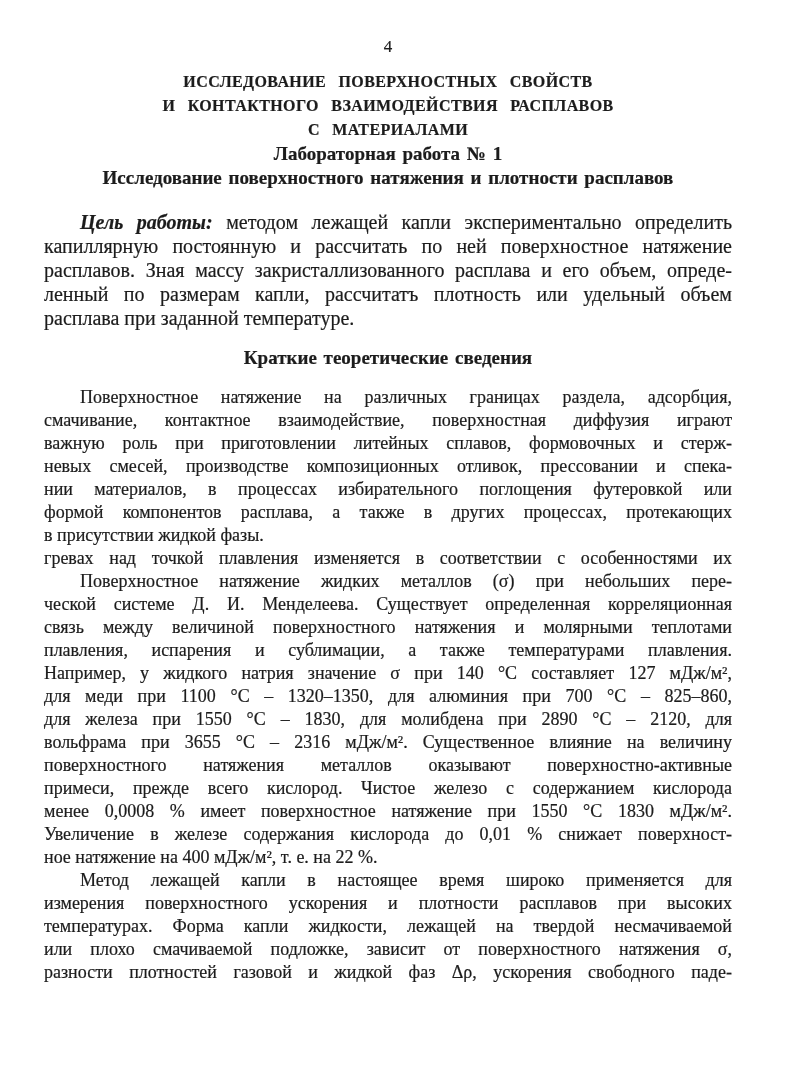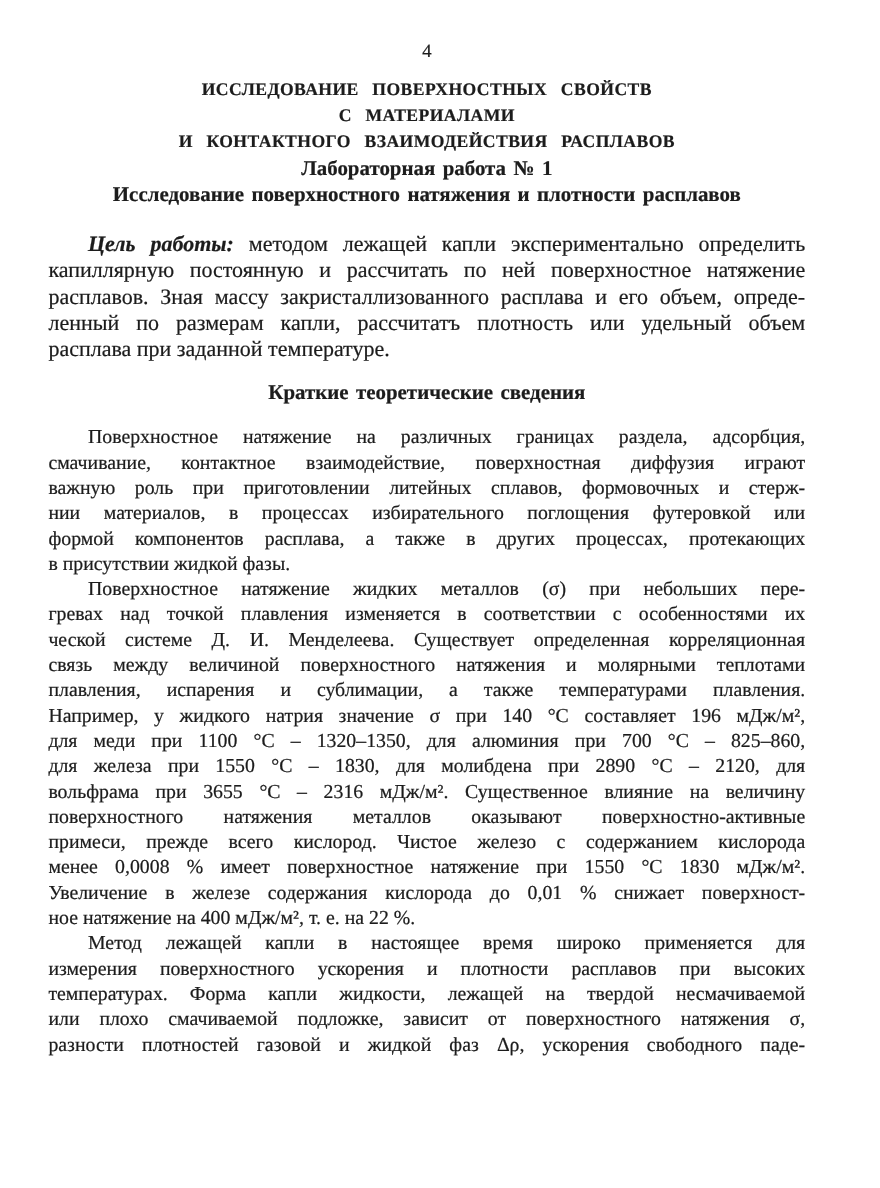--- a/index.html
+++ b/index.html
@@ -80,22 +80,22 @@
 </style>
 </head>
 <body style="color: rgb(28, 28, 28); background: rgb(255, 255, 255);">
 
 <div class="page">
 
   <div class="pagenum">4</div>
 
   <div class="title">
     <div class="title-line">ИССЛЕДОВАНИЕ ПОВЕРХНОСТНЫХ СВОЙСТВ</div>
+    <div class="title-line">И КОНТАКТНОГО ВЗАИМОДЕЙСТВИЯ РАСПЛАВОВ</div>
     <div class="title-line">С МАТЕРИАЛАМИ</div>
-    <div class="title-line">И КОНТАКТНОГО ВЗАИМОДЕЙСТВИЯ РАСПЛАВОВ</div>
   </div>
 
   <div class="labhdr">
     <div>Лабораторная работа № 1</div>
     <div>Исследование поверхностного натяжения и плотности расплавов</div>
   </div>
 
   <div class="goal">
     <div class="line first">
       <span class="lead">Цель работы:</span>
@@ -109,31 +109,32 @@
       </div>
   </div>
 
   <div class="heading">Краткие теоретические сведения</div>
 
   <div class="bodytext" id="body-paragraphs">
       <div class="para">
         <div class="line first">Поверхностное натяжение на различных границах раздела, адсорбция,</div>
         <div class="line">смачивание, контактное взаимодействие, поверхностная диффузия играют</div>
         <div class="line">важную роль при приготовлении литейных сплавов, формовочных и стерж-</div>
+        <div class="line">невых смесей, производстве композиционных отливок, прессовании и спека-</div>
         <div class="line">нии материалов, в процессах избирательного поглощения футеровкой или</div>
         <div class="line">формой компонентов расплава, а также в других процессах, протекающих</div>
         <div class="line lastleft">в присутствии жидкой фазы.</div>
       </div>
       <div class="para">
+        <div class="line">гревах над точкой плавления изменяется в соответствии с особенностями их</div>
         <div class="line first">Поверхностное натяжение жидких металлов (σ) при небольших пере-</div>
-        <div class="line">гревах над точкой плавления изменяется в соответствии с особенностями их</div>
         <div class="line">ческой системе Д. И. Менделеева. Существует определенная корреляционная</div>
         <div class="line">связь между величиной поверхностного натяжения и молярными теплотами</div>
         <div class="line">плавления, испарения и сублимации, а также температурами плавления.</div>
-        <div class="line">Например, у жидкого натрия значение σ при 140 °С составляет 196 мДж/м²,</div>
+        <div class="line">Например, у жидкого натрия значение σ при 140 °С составляет 127 мДж/м²,</div>
         <div class="line">для меди при 1100 °С – 1320–1350, для алюминия при 700 °С – 825–860,</div>
         <div class="line">для железа при 1550 °С – 1830, для молибдена при 2890 °С – 2120, для</div>
         <div class="line">вольфрама при 3655 °С – 2316 мДж/м². Существенное влияние на величину</div>
         <div class="line">поверхностного натяжения металлов оказывают поверхностно-активные</div>
         <div class="line">примеси, прежде всего кислород. Чистое железо с содержанием кислорода</div>
         <div class="line">менее 0,0008 % имеет поверхностное натяжение при 1550 °С 1830 мДж/м².</div>
         <div class="line">Увеличение в железе содержания кислорода до 0,01 % снижает поверхност-</div>
         <div class="line lastleft">ное натяжение на 400 мДж/м², т. е. на 22 %.</div>
       </div>
       <div class="para">

